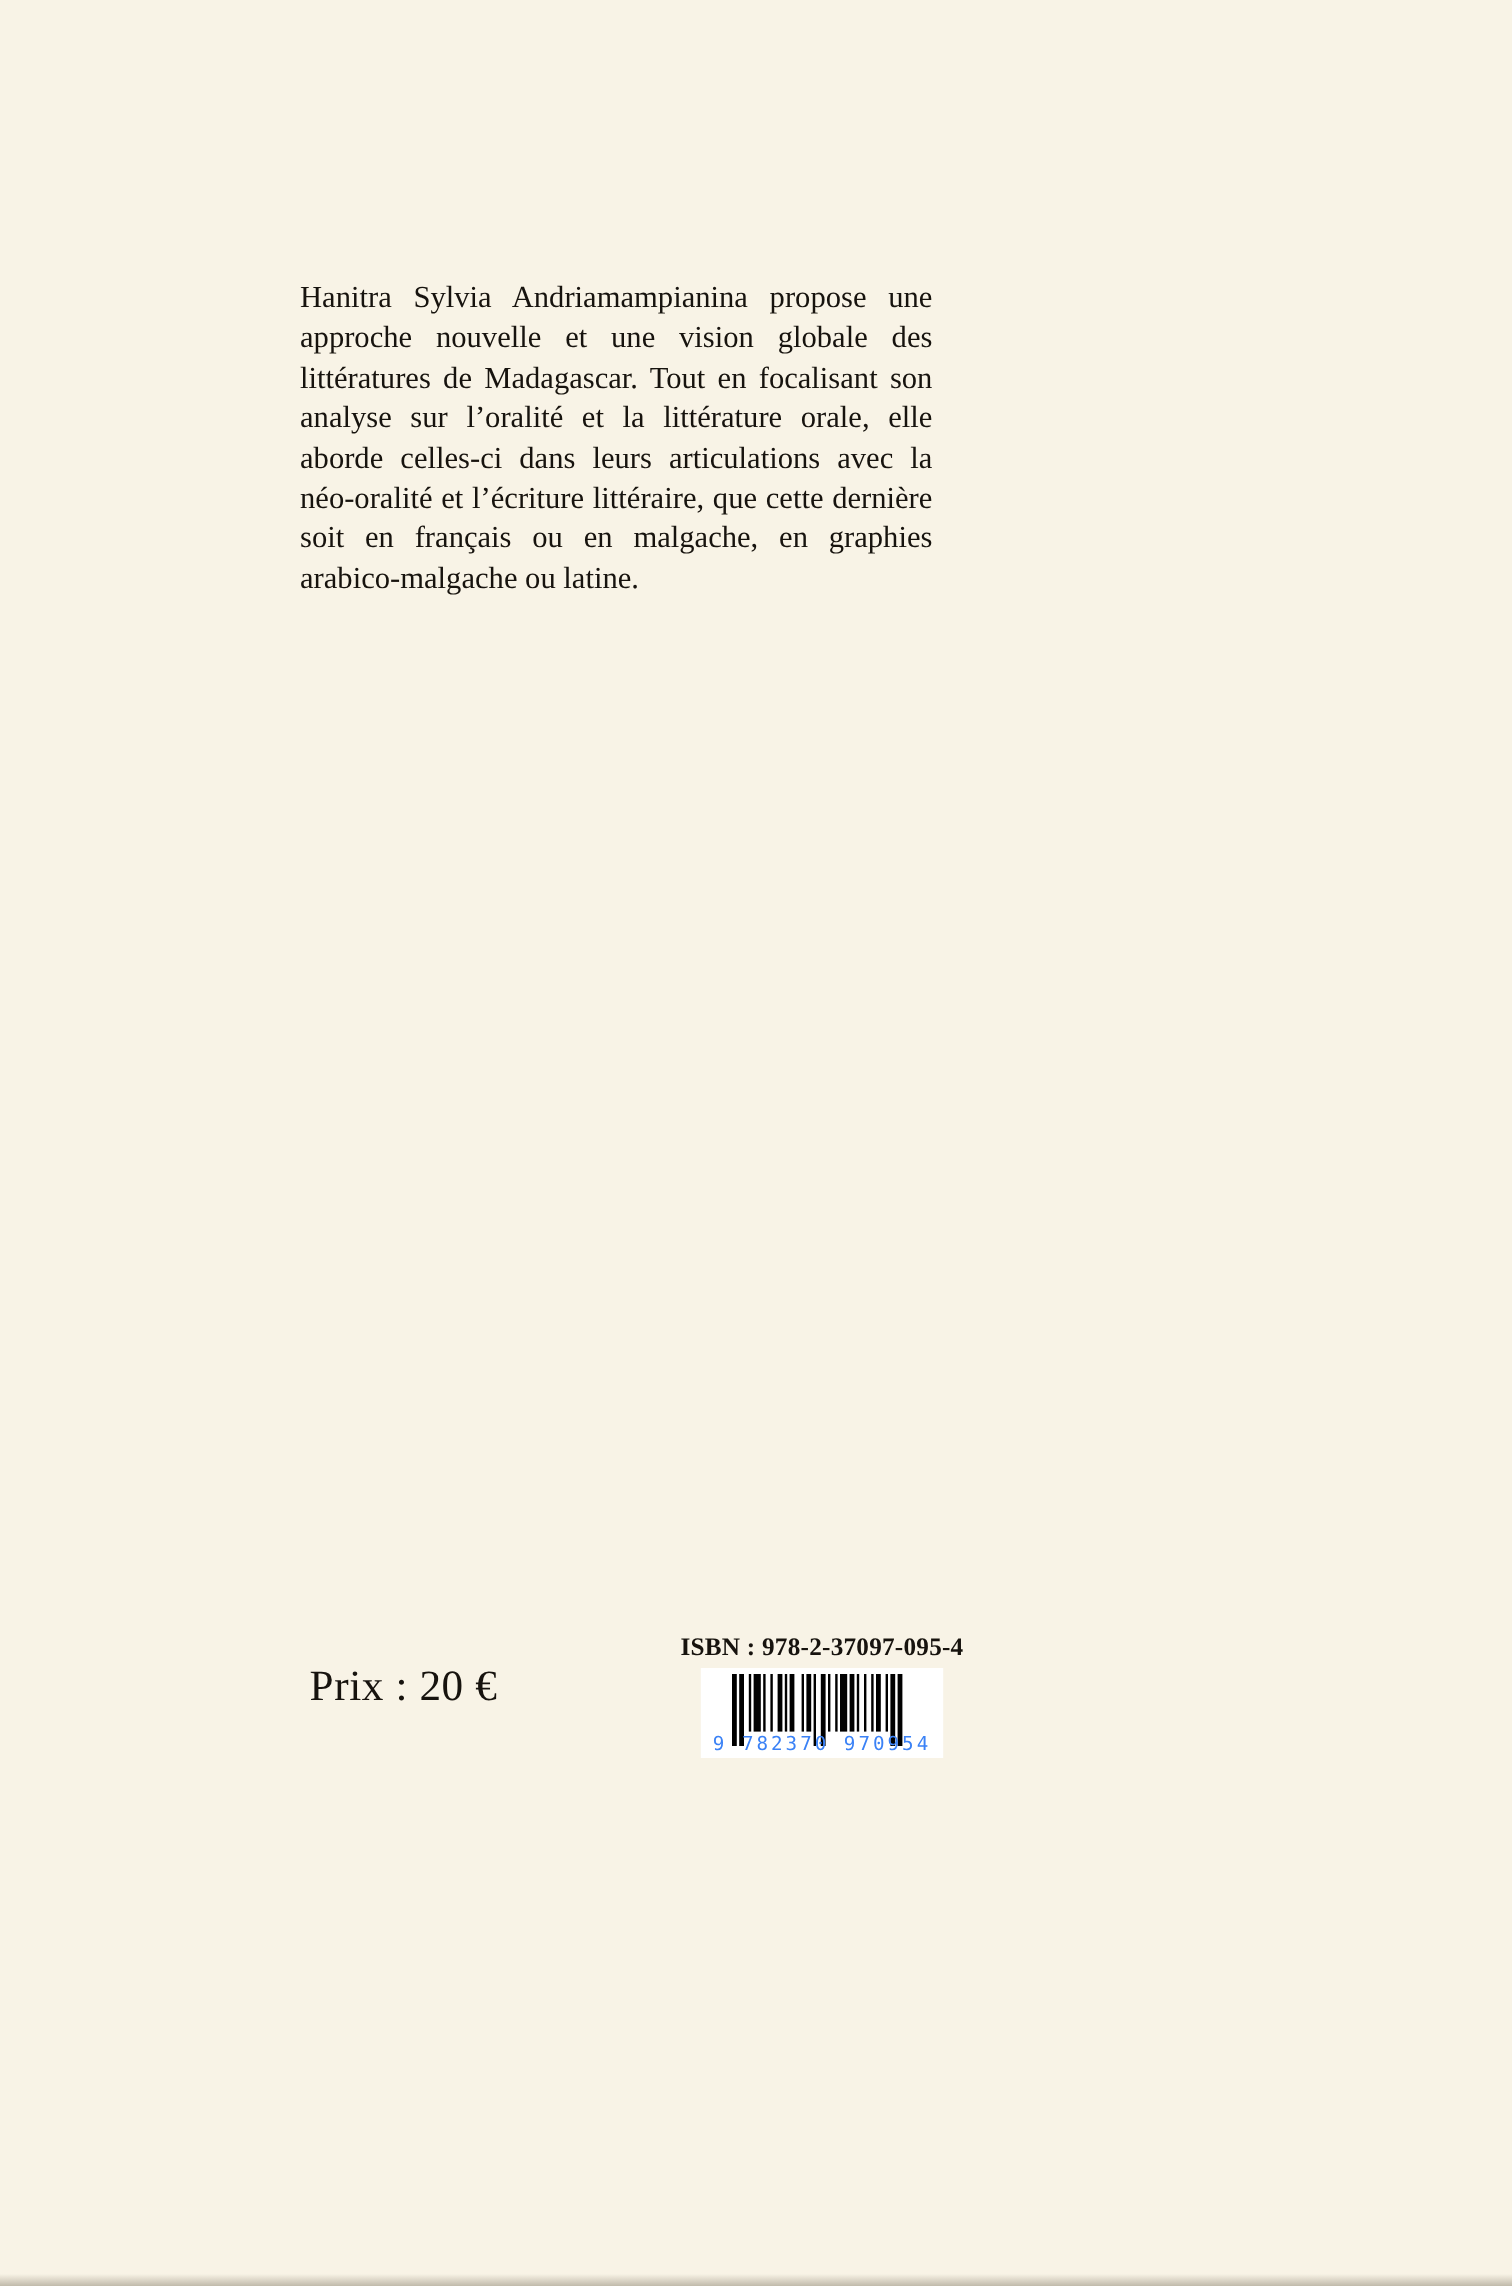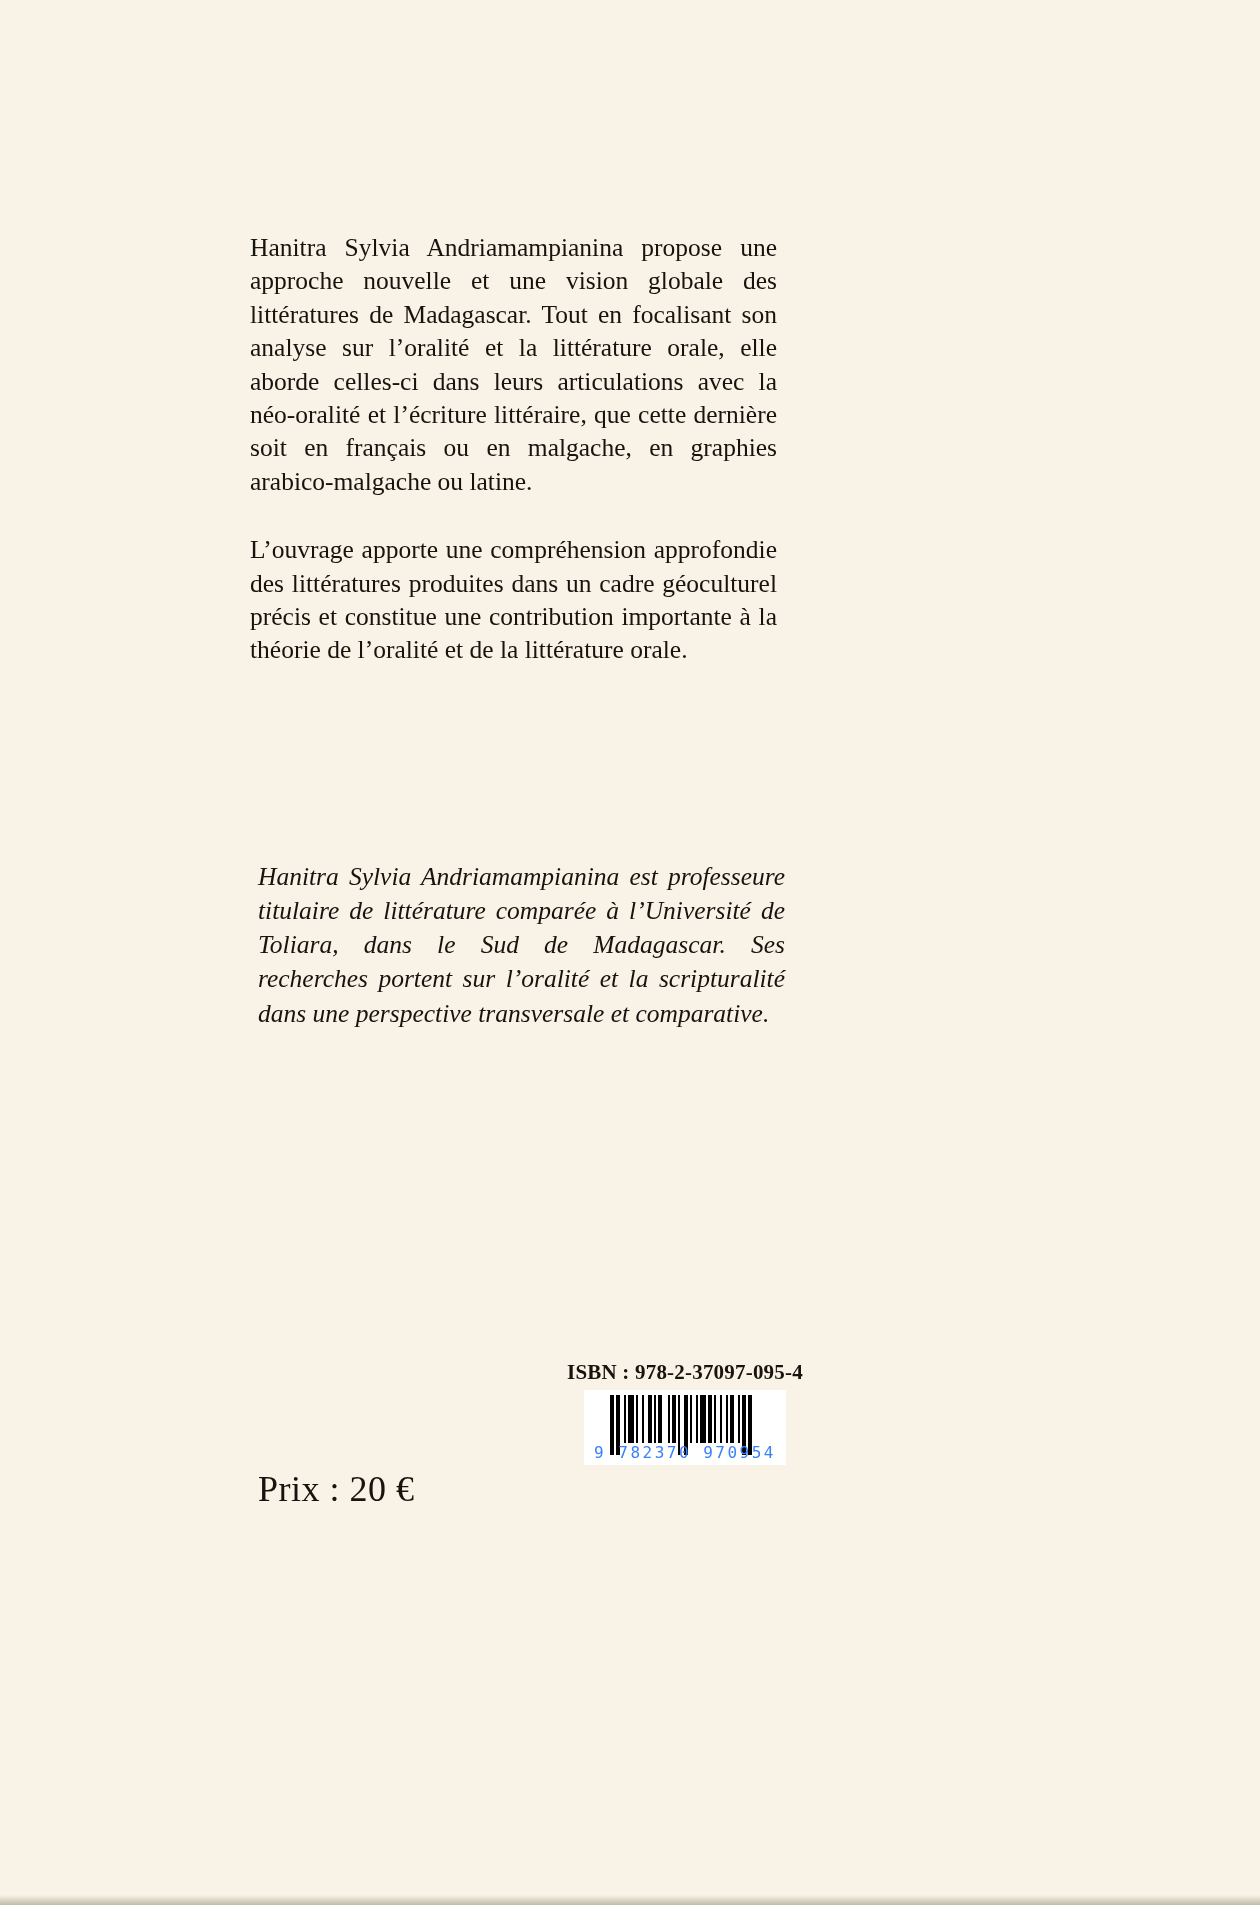--- a/index.html
+++ b/index.html
@@ -87,36 +87,34 @@
     font-size: 16px;
     letter-spacing: 2.5px;
     background: transparent;
     color: #3b82f6;
     white-space: nowrap;
   }
 
   .price {
     position: absolute;
     left: 258px;
-    top: 1468px;
+    top: 1384px;
     font-size: 36px;
     letter-spacing: 0.5px;
   }
 </style>
 </head>
 <body>
 
 <div class="cover">
 
   <div class="text-col">
     <p class="para">Hanitra Sylvia Andriamampianina propose une approche nouvelle et une vision globale des littératures de Madagascar. Tout en focalisant son analyse sur l’oralité et la littérature orale, elle aborde celles-ci dans leurs articulations avec la néo-oralité et l’écriture littéraire, que cette dernière soit en français ou en malgache, en graphies arabico-malgache ou latine.</p>
-    <p class="para">L’ouvrage apporte une compréhension approfondie des littératures produites dans un cadre géoculturel précis et constitue une contribution importante à la théorie de l’oralité et de la littérature orale.</p>
   </div>
 
-  <div class="author-note">Hanitra Sylvia Andriamampianina est professeure titulaire de littérature comparée à l’Université de Toliara, dans le Sud de Madagascar. Ses recherches portent sur l’oralité et la scripturalité dans une perspective transversale et comparative.</div>
 
   <div class="isbn-block">
     <div class="isbn-label">ISBN : 978-2-37097-095-4</div>
     <div class="barcode">
       <div class="bars">
           <div class="bar black guard" style="width: 4px;"></div>
           <div class="bar" style="width: 2px;"></div>
           <div class="bar black guard" style="width: 4px;"></div>
           <div class="bar" style="width: 4px;"></div>
           <div class="bar black" style="width: 2px;"></div>

